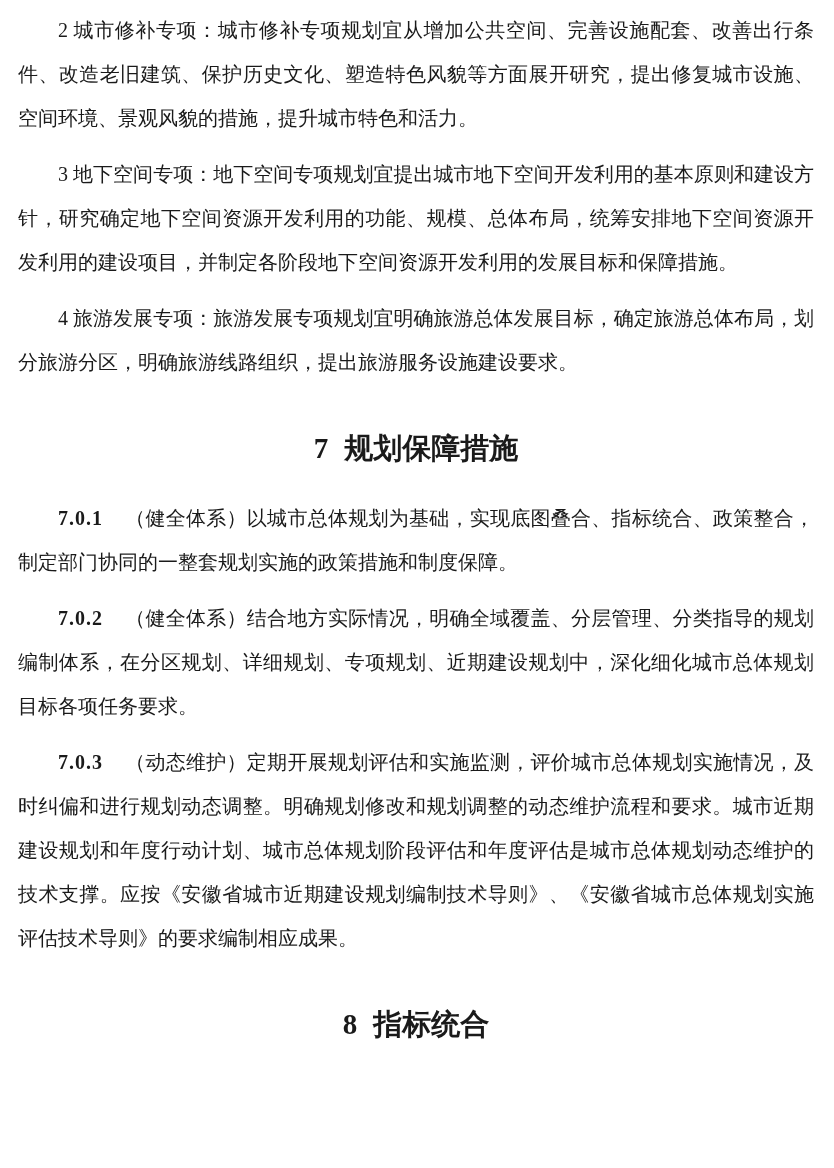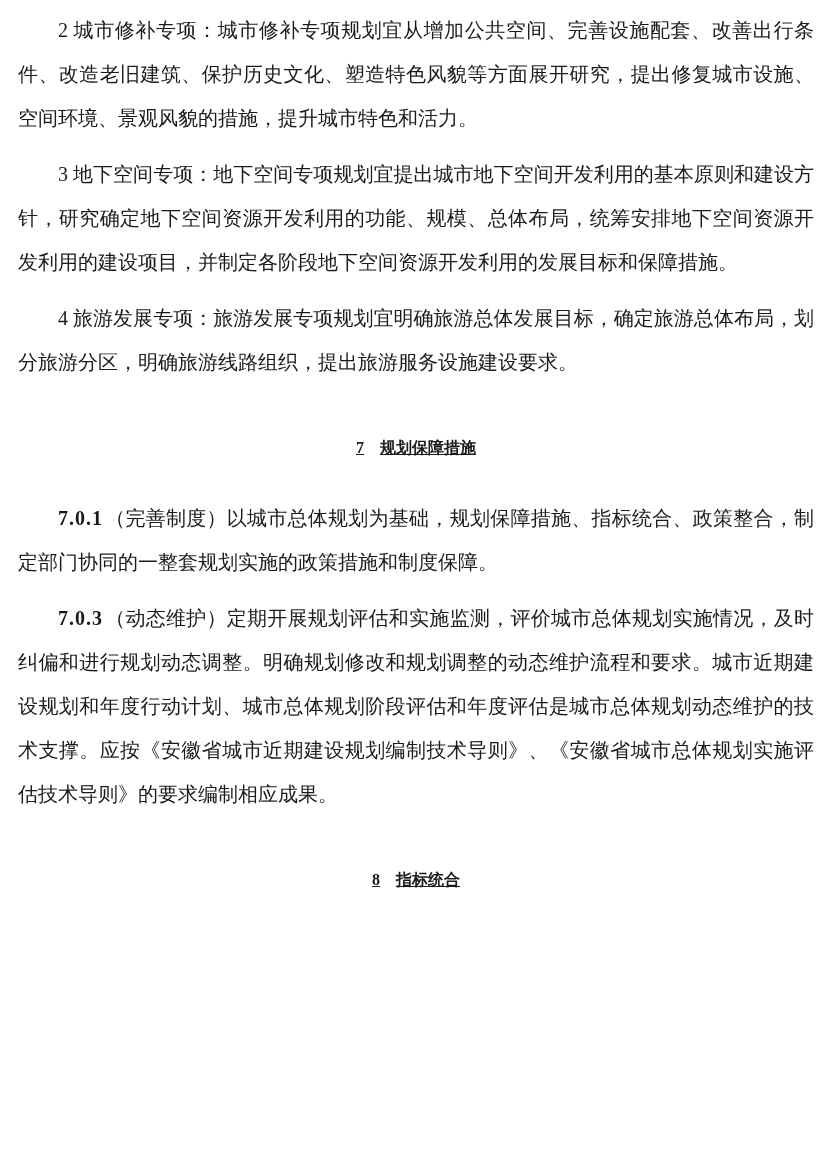--- a/index.html
+++ b/index.html
@@ -24,49 +24,49 @@
   .para {
     font-size: 20px;
     line-height: 44px;
     text-align: justify;
     text-indent: 2em;
     margin: 0 0 12px 0;
     word-break: break-all;
   }
   .clause-num {
     font-weight: bold;
-    margin-right: 2px;
+    margin-right: 22px;
     letter-spacing: 1px;
   }
   .chapter-heading {
-    font-size: 16px;
+    font-size: 29px;
     font-weight: bold;
     text-align: center;
     line-height: 44px;
     margin: 42px 0 26px 0;
-    text-decoration: underline;
   }
   .chapter-num {
     margin-right: 16px;
   }
 </style>
 </head>
 <body>
 
 <main class="page">
 
   <p class="para">2 城市修补专项：城市修补专项规划宜从增加公共空间、完善设施配套、改善出行条件、改造老旧建筑、保护历史文化、塑造特色风貌等方面展开研究，提出修复城市设施、空间环境、景观风貌的措施，提升城市特色和活力。</p>
 
   <p class="para">3 地下空间专项：地下空间专项规划宜提出城市地下空间开发利用的基本原则和建设方针，研究确定地下空间资源开发利用的功能、规模、总体布局，统筹安排地下空间资源开发利用的建设项目，并制定各阶段地下空间资源开发利用的发展目标和保障措施。</p>
 
   <p class="para">4 旅游发展专项：旅游发展专项规划宜明确旅游总体发展目标，确定旅游总体布局，划分旅游分区，明确旅游线路组织，提出旅游服务设施建设要求。</p>
 
   <h1 class="chapter-heading"><span class="chapter-num">7</span><span>规划保障措施</span></h1>
 
-  <p class="para"><span class="clause-num">7.0.1</span><span>（完善制度）以城市总体规划为基础，规划保障措施、指标统合、政策整合，制定部门协同的一整套规划实施的政策措施和制度保障。</span></p>
+  <p class="para"><span class="clause-num">7.0.1</span><span>（健全体系）以城市总体规划为基础，实现底图叠合、指标统合、政策整合，制定部门协同的一整套规划实施的政策措施和制度保障。</span></p>
 
+  <p class="para"><span class="clause-num">7.0.2</span><span>（健全体系）结合地方实际情况，明确全域覆盖、分层管理、分类指导的规划编制体系，在分区规划、详细规划、专项规划、近期建设规划中，深化细化城市总体规划目标各项任务要求。</span></p>
 
   <p class="para"><span class="clause-num">7.0.3</span><span>（动态维护）定期开展规划评估和实施监测，评价城市总体规划实施情况，及时纠偏和进行规划动态调整。明确规划修改和规划调整的动态维护流程和要求。城市近期建设规划和年度行动计划、城市总体规划阶段评估和年度评估是城市总体规划动态维护的技术支撑。应按《安徽省城市近期建设规划编制技术导则》、《安徽省城市总体规划实施评估技术导则》的要求编制相应成果。</span></p>
 
 
   <h1 class="chapter-heading"><span class="chapter-num">8</span><span>指标统合</span></h1>
 
 </main>
 
 </body></html>

